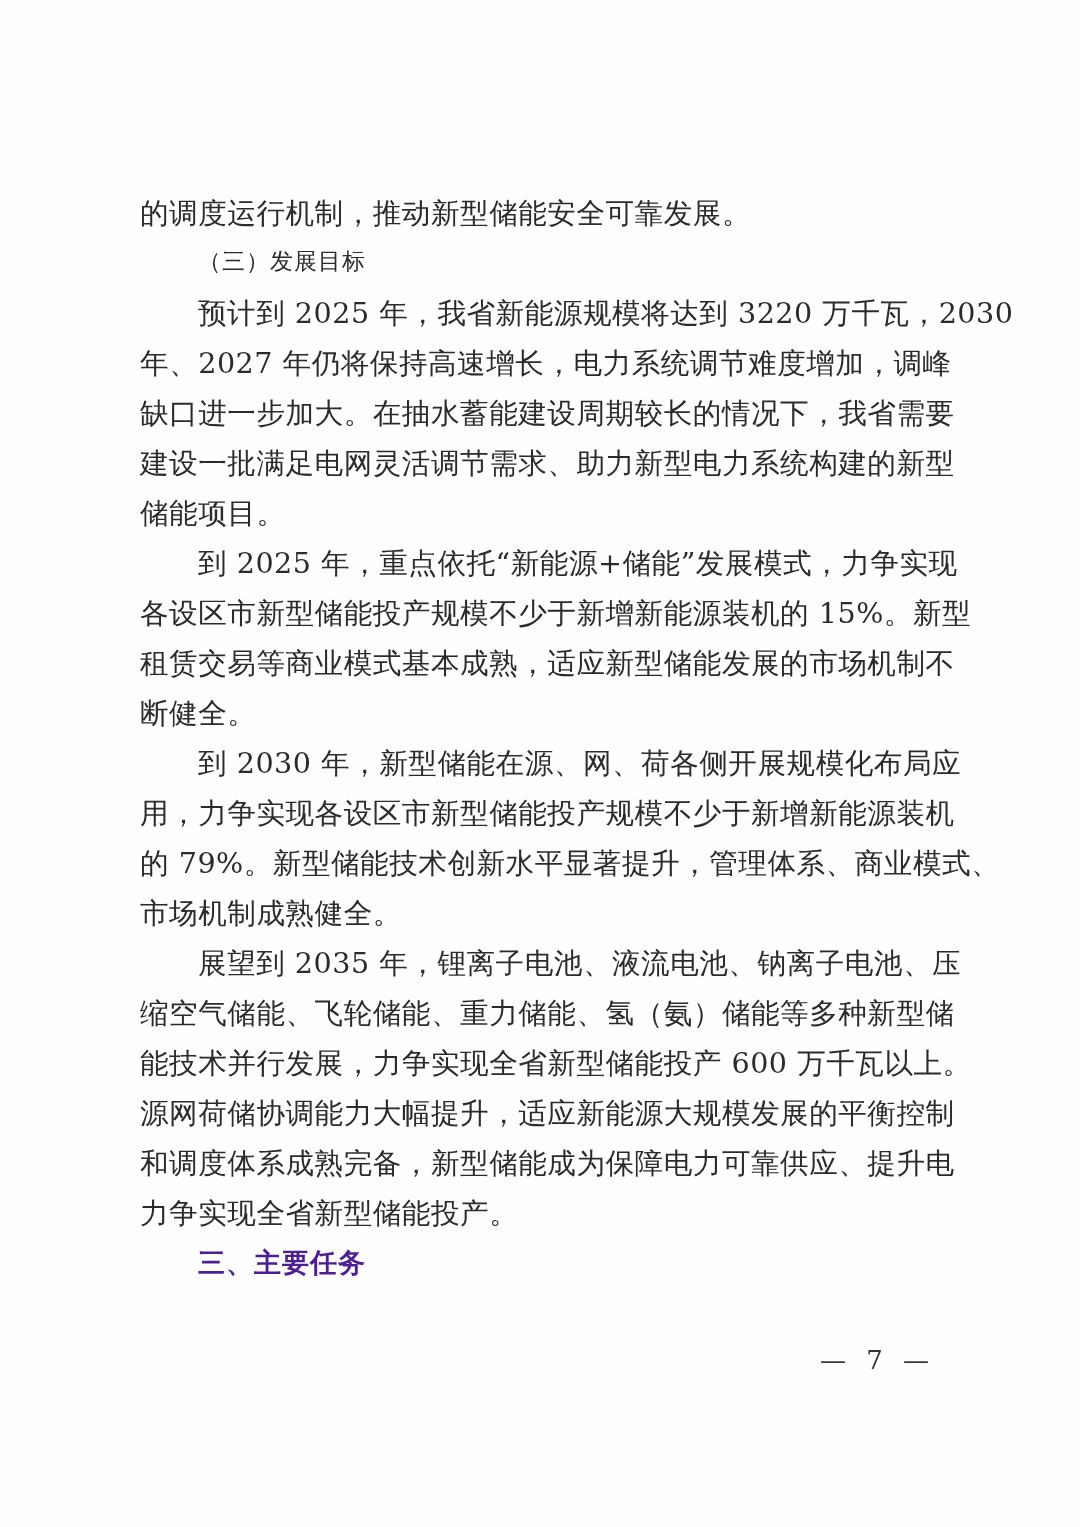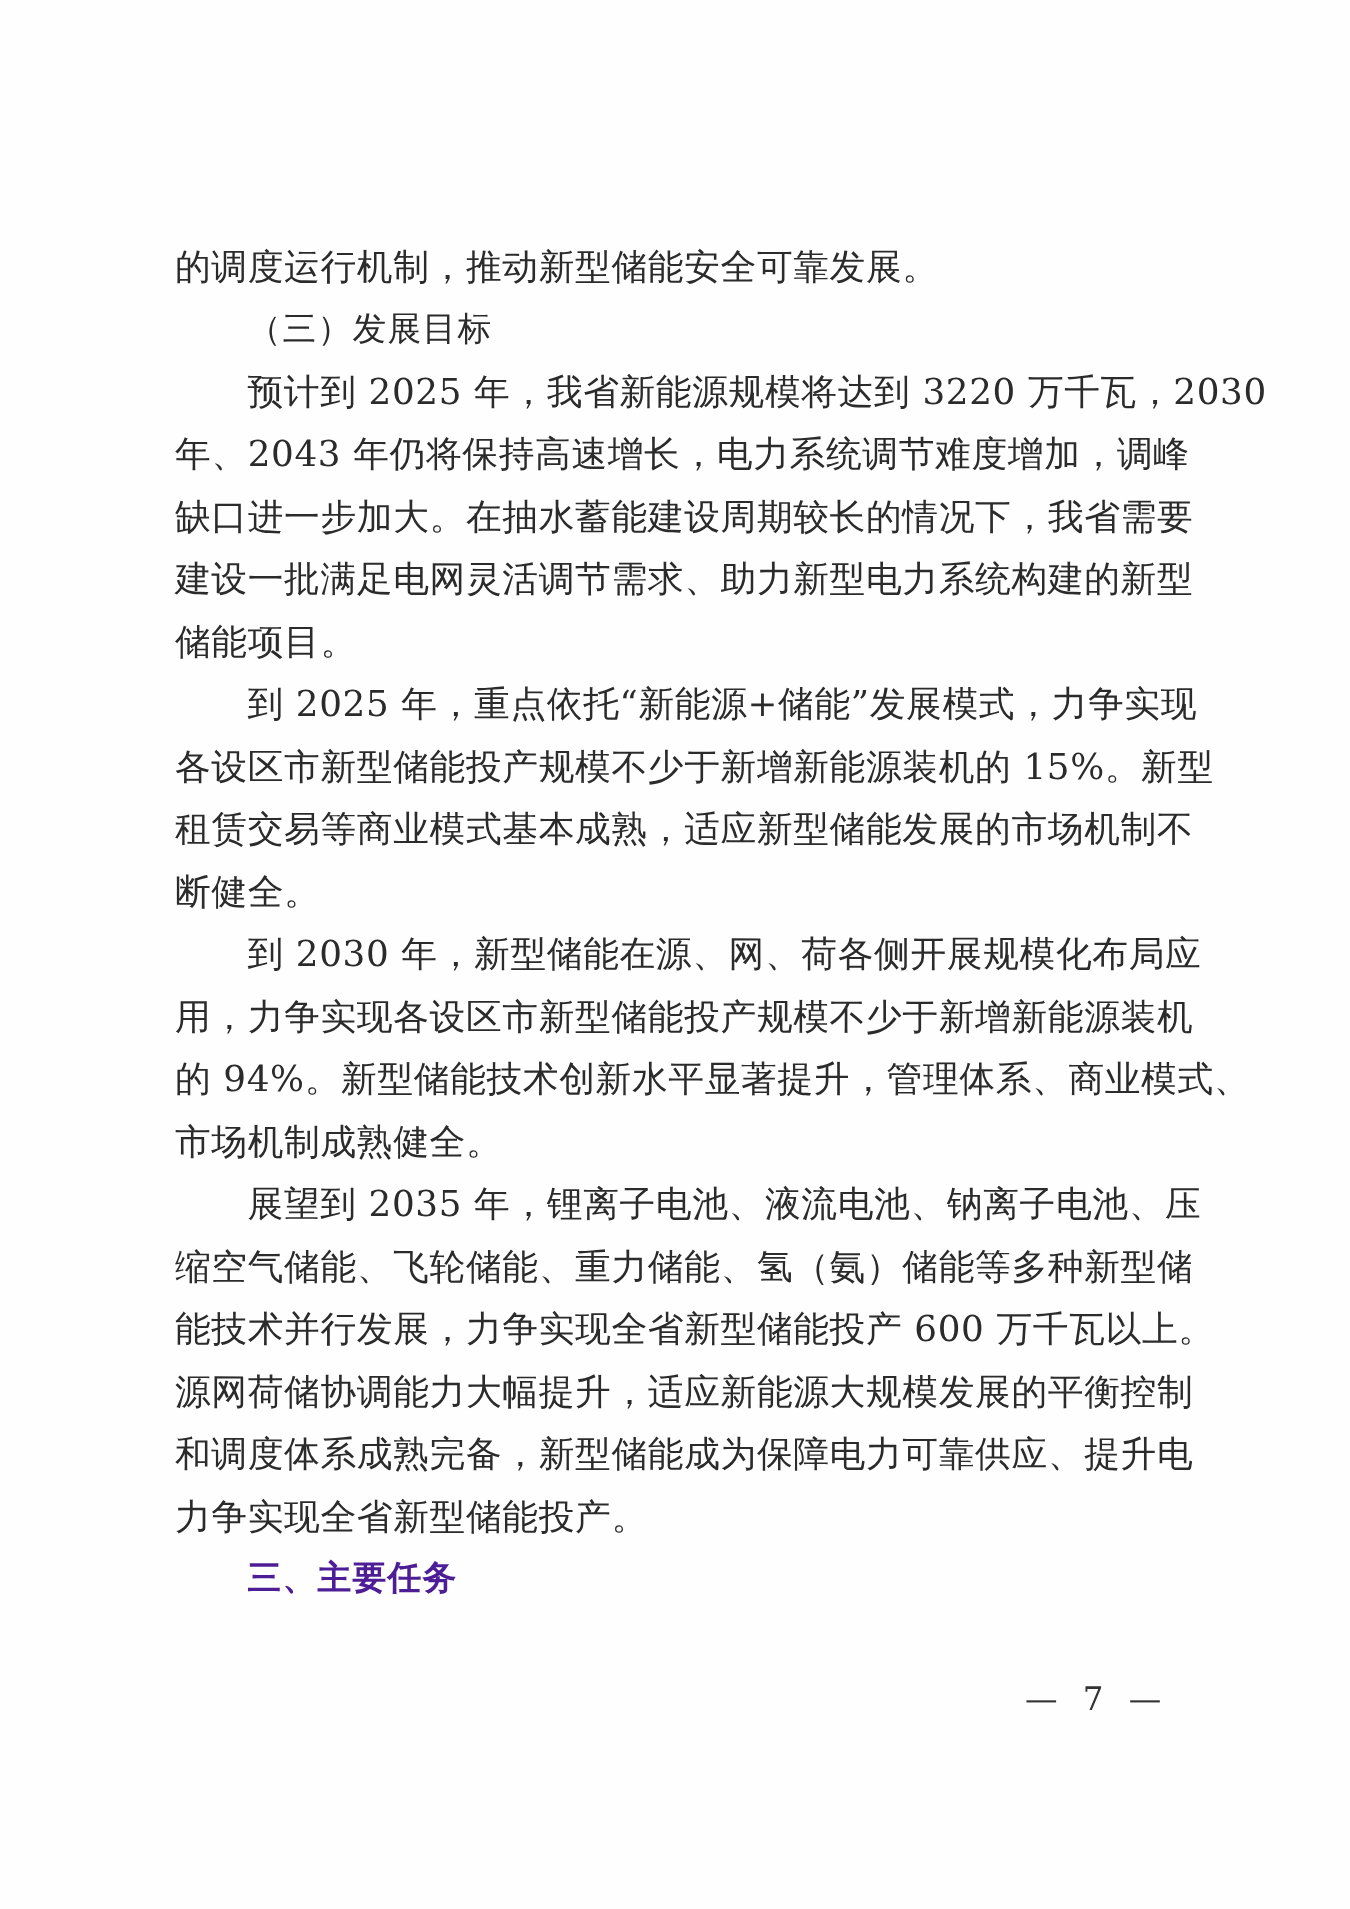--- a/index.html
+++ b/index.html
@@ -11,21 +11,21 @@
   }
   .page { position: absolute; left: 0; top: 0; width: 1080px; height: 1527px; background: #fefefe; }
   .content { position: absolute; left: 140px; top: 188px; width: 800px; }
   .line {
     height: 50px; line-height: 50px; font-size: 28.6px;
     white-space: nowrap; letter-spacing: 0.5px;
     text-align: justify; text-align-last: justify;
   }
   .line.last { text-align-last: left; }
   .indent { padding-left: 58px; }
-  .heading { font-family: Liberation Serif, serif; font-size: 27px; letter-spacing: 1px; }
+  .heading { font-family: Liberation Mono, monospace; font-size: 23px; letter-spacing: 1px; }
   .section-title { font-family: "DejaVu Sans", "Liberation Sans", sans-serif; font-weight: bold; font-size: 27px; letter-spacing: 1px; color: #4c1d95; }
   .page-number {
     position: absolute; left: 820px; top: 1345px; font-size: 26px;
     font-family: "DejaVu Serif", serif; color: #333; letter-spacing: 6px;
   }
 </style>
 </head>
 <body>
 
 <div class="page">
@@ -34,37 +34,37 @@
     <div>
       <div class="line last">的调度运行机制，推动新型储能安全可靠发展。</div>
     </div>
 
     <div>
       <div class="line last indent heading">（三）发展目标</div>
     </div>
 
     <div>
       <div class="line indent">预计到 2025 年，我省新能源规模将达到 3220 万千瓦，2030</div>
-      <div class="line">年、2043 年仍将保持高速增长，电力系统调节难度增加，调峰</div>
+      <div class="line">年、2027 年仍将保持高速增长，电力系统调节难度增加，调峰</div>
       <div class="line">缺口进一步加大。在抽水蓄能建设周期较长的情况下，我省需要</div>
       <div class="line">建设一批满足电网灵活调节需求、助力新型电力系统构建的新型</div>
       <div class="line last">储能项目。</div>
     </div>
 
     <div>
       <div class="line indent">到 2025 年，重点依托“新能源+储能”发展模式，力争实现</div>
       <div class="line">各设区市新型储能投产规模不少于新增新能源装机的 15%。新型</div>
       <div class="line">租赁交易等商业模式基本成熟，适应新型储能发展的市场机制不</div>
       <div class="line last">断健全。</div>
     </div>
 
     <div>
       <div class="line indent">到 2030 年，新型储能在源、网、荷各侧开展规模化布局应</div>
       <div class="line">用，力争实现各设区市新型储能投产规模不少于新增新能源装机</div>
-      <div class="line">的 94%。新型储能技术创新水平显著提升，管理体系、商业模式、</div>
+      <div class="line">的 79%。新型储能技术创新水平显著提升，管理体系、商业模式、</div>
       <div class="line last">市场机制成熟健全。</div>
     </div>
 
     <div>
       <div class="line indent">展望到 2035 年，锂离子电池、液流电池、钠离子电池、压</div>
       <div class="line">缩空气储能、飞轮储能、重力储能、氢（氨）储能等多种新型储</div>
       <div class="line">能技术并行发展，力争实现全省新型储能投产 600 万千瓦以上。</div>
       <div class="line">源网荷储协调能力大幅提升，适应新能源大规模发展的平衡控制</div>
       <div class="line">和调度体系成熟完备，新型储能成为保障电力可靠供应、提升电</div>
       <div class="line last">力争实现全省新型储能投产。</div>

